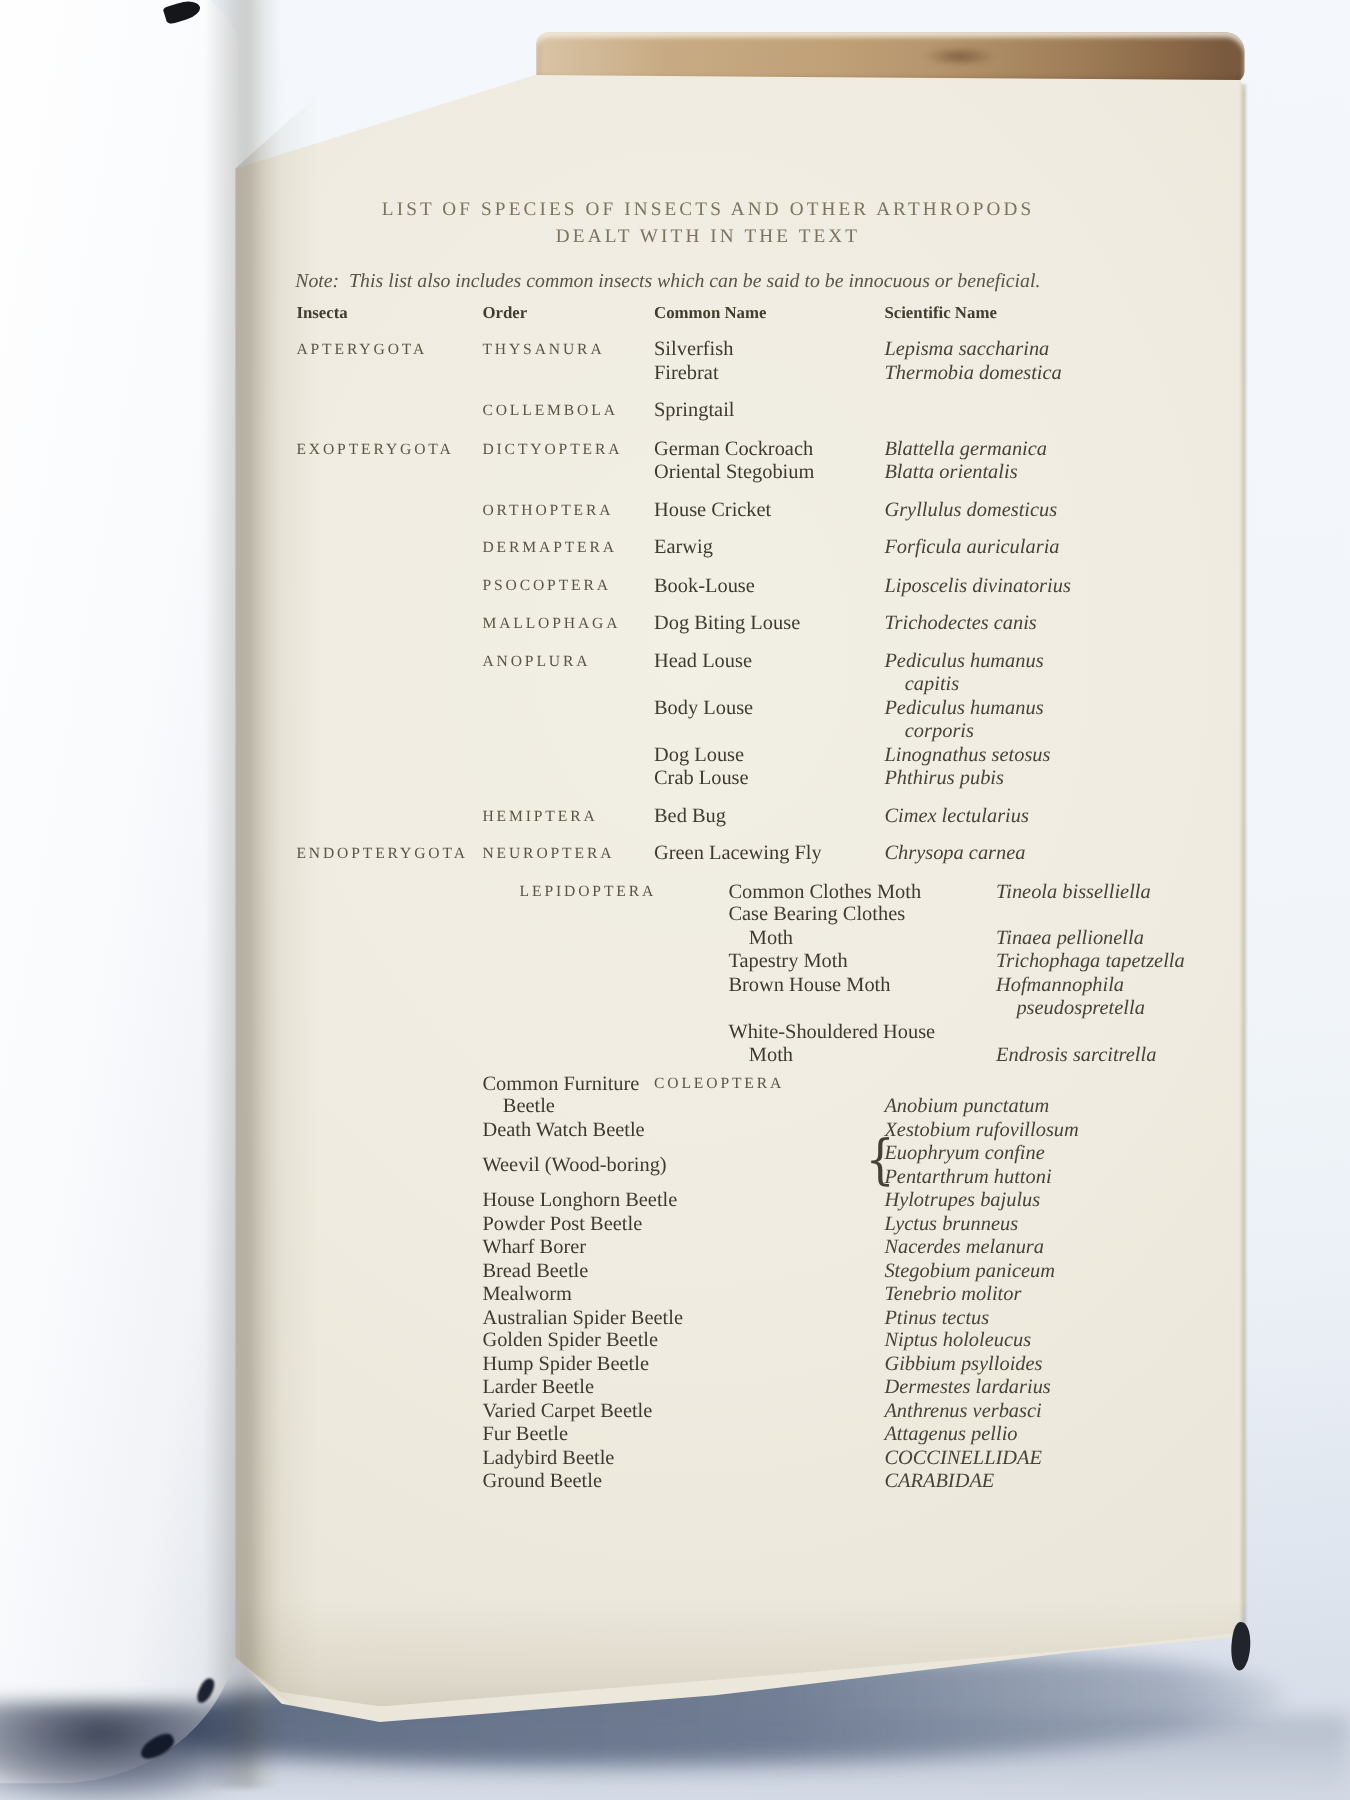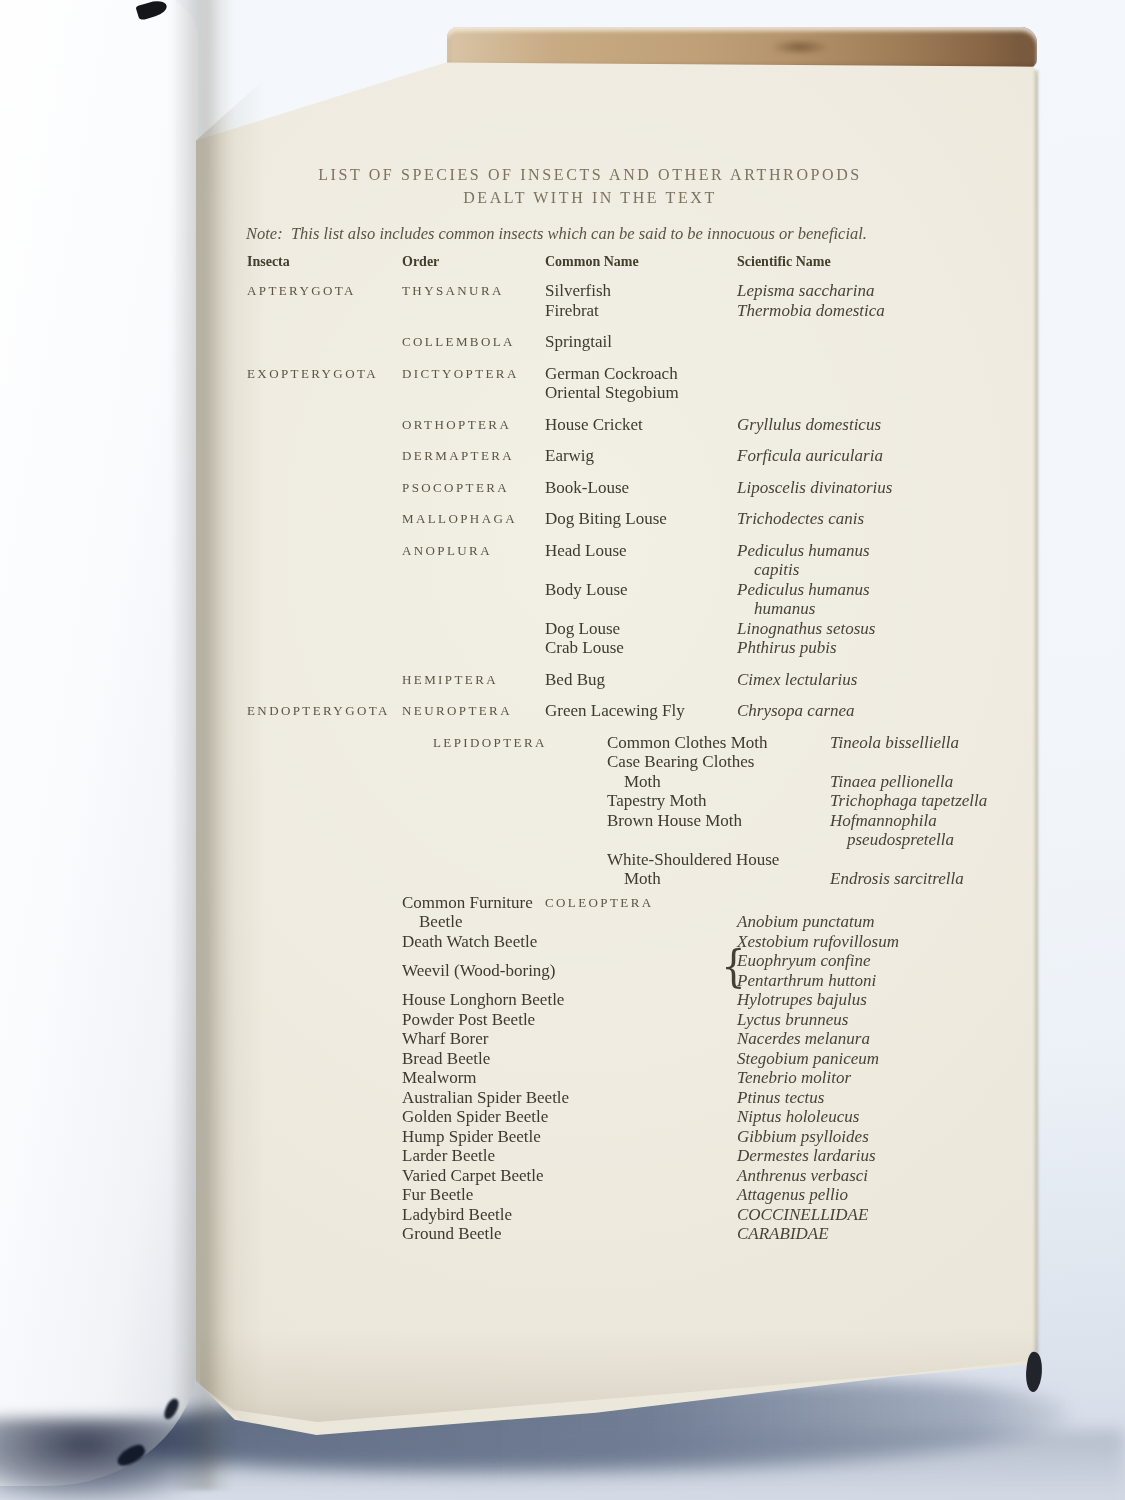--- a/index.html
+++ b/index.html
@@ -175,20 +175,24 @@
             <div class="cell">
               <div class="ln caps">EXOPTERYGOTA</div>
             </div>
             <div class="cell">
               <div class="ln caps">DICTYOPTERA</div>
             </div>
             <div class="cell">
               <div class="ln">German Cockroach</div>
               <div class="ln">Oriental Stegobium</div>
             </div>
+            <div class="cell">
+              <div class="ln sci">Blattella germanica</div>
+              <div class="ln sci">Blatta orientalis</div>
+            </div>
           </div>
           <div class="row">
             <div class="cell"></div>
             <div class="cell">
               <div class="ln caps">ORTHOPTERA</div>
             </div>
             <div class="cell">
               <div class="ln">House Cricket</div>
             </div>
             <div class="cell">
@@ -241,21 +245,21 @@
               <div class="ln"></div>
               <div class="ln">Body Louse</div>
               <div class="ln"></div>
               <div class="ln">Dog Louse</div>
               <div class="ln">Crab Louse</div>
             </div>
             <div class="cell">
               <div class="ln sci">Pediculus humanus</div>
               <div class="ln sci">    capitis</div>
               <div class="ln sci">Pediculus humanus</div>
-              <div class="ln sci">    humanus</div>
+              <div class="ln sci">    corporis</div>
               <div class="ln sci">Linognathus setosus</div>
               <div class="ln sci">Phthirus pubis</div>
             </div>
           </div>
           <div class="row">
             <div class="cell"></div>
             <div class="cell">
               <div class="ln caps">HEMIPTERA</div>
             </div>
             <div class="cell">

